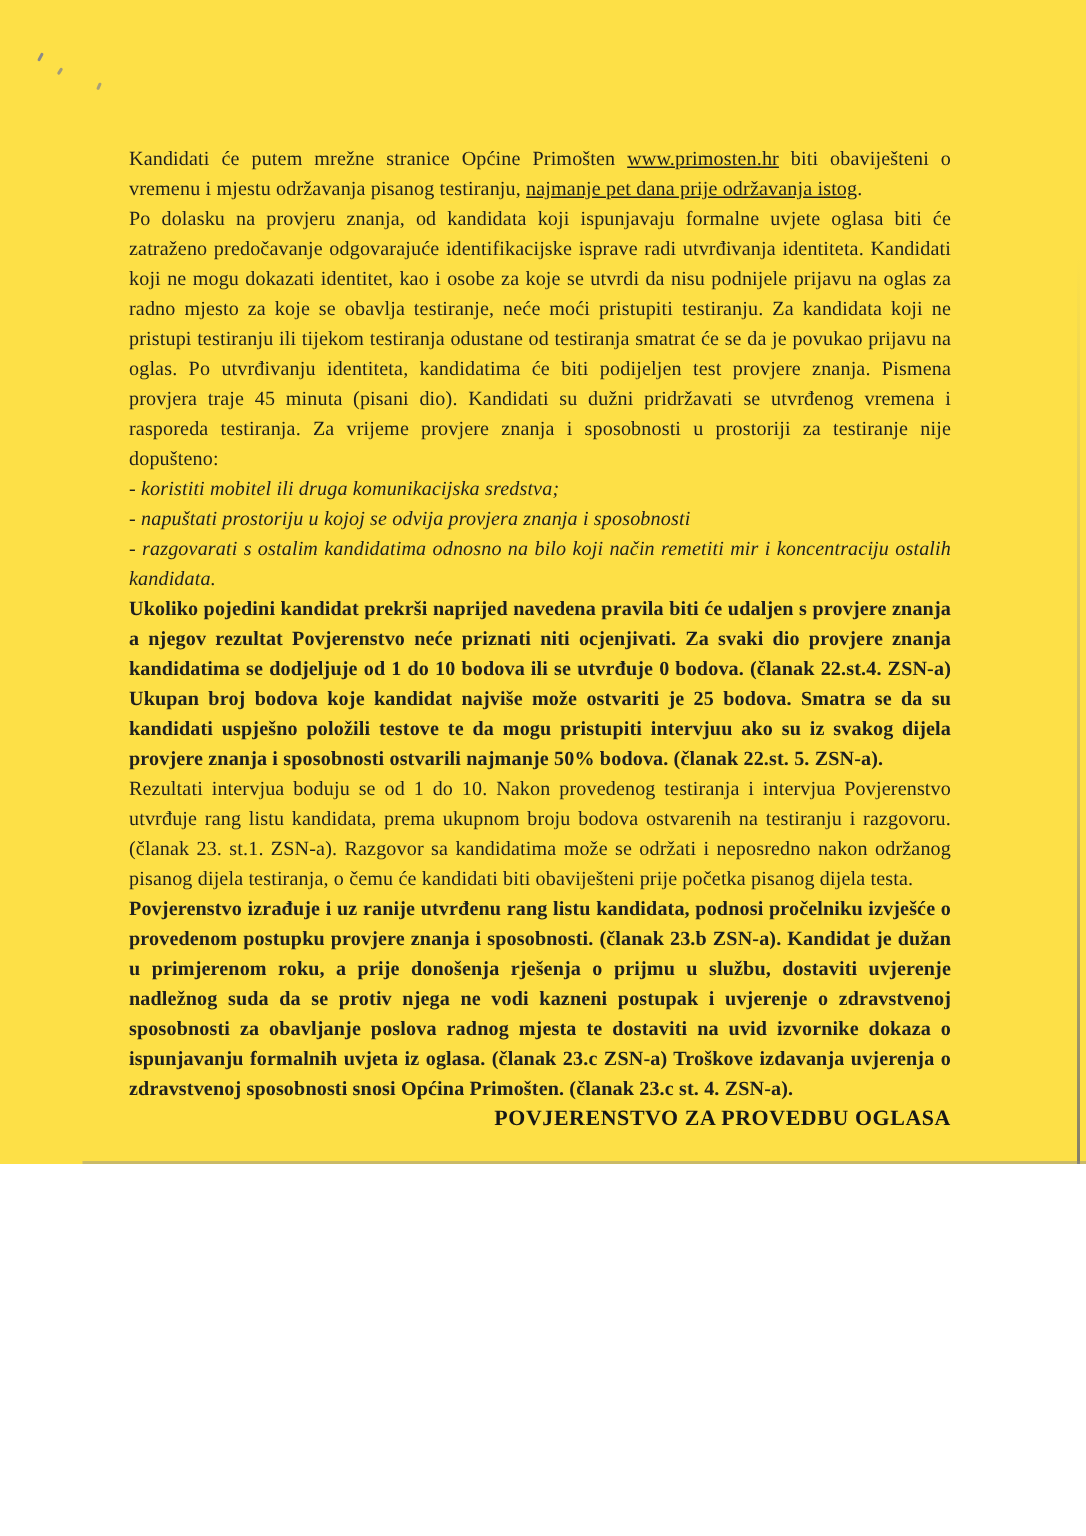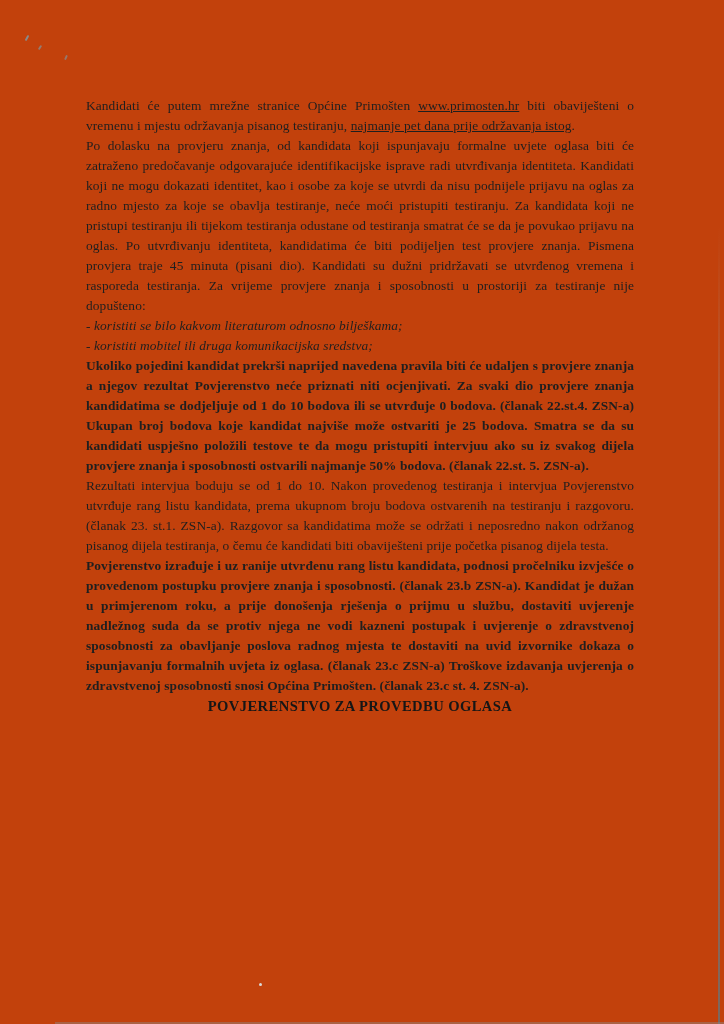--- a/index.html
+++ b/index.html
@@ -3,22 +3,22 @@
 <meta charset="utf-8">
 <style>
   html, body {
     margin: 0;
     padding: 0;
     background: #ffffff;
   }
   .page {
     position: relative;
     width: 724px;
-    height: 1024px;
-    background: #c2410c;
+    height: 776px;
+    background: #fde047;
     overflow: hidden;
     font-family: "Liberation Serif", "DejaVu Serif", serif;
     color: #1f1f1f;
   }
   .content {
     position: absolute;
     left: 86px;
     top: 96px;
     width: 548px;
     font-size: 13.4px;
@@ -26,21 +26,21 @@
     text-align: justify;
     letter-spacing: 0.1px;
   }
   .content p { margin: 0; }
   .gap-before { margin-top: 14px; font-weight: bold; }
   .rules div { text-align: justify; }
   .rules { font-style: italic; }
   .underlined { text-decoration: underline; }
   .signature {
     margin-top: 30px;
-    text-align: center;
+    text-align: right;
     font-weight: bold;
     font-size: 14.6px;
     letter-spacing: 0.4px;
     color: #161616;
   }
   
   .pen-mark {
     position: absolute;
     background: #8a8a8a;
     border-radius: 1px;
@@ -82,22 +82,23 @@
   <span class="pen-mark m2"></span>
   <span class="pen-mark m3"></span>
 
   <div class="content">
 
     <p><span>Kandidati će putem mrežne stranice Općine Primošten </span><span class="underlined">www.primosten.hr</span><span> biti obaviješteni o vremenu i mjestu održavanja pisanog testiranju, </span><span class="underlined">najmanje pet dana prije održavanja istog</span><span>.</span></p>
 
     <p>Po dolasku na provjeru znanja, od kandidata koji ispunjavaju formalne uvjete oglasa biti će zatraženo predočavanje odgovarajuće identifikacijske isprave radi utvrđivanja identiteta. Kandidati koji ne mogu dokazati identitet, kao i osobe za koje se utvrdi da nisu podnijele prijavu na oglas za radno mjesto za koje se obavlja testiranje, neće moći pristupiti testiranju. Za kandidata koji ne pristupi testiranju ili tijekom testiranja odustane od testiranja smatrat će se da je povukao prijavu na oglas. Po utvrđivanju identiteta, kandidatima će biti podijeljen test provjere znanja. Pismena provjera traje 45 minuta (pisani dio). Kandidati su dužni pridržavati se utvrđenog vremena i rasporeda testiranja. Za vrijeme provjere znanja i sposobnosti u prostoriji za testiranje nije dopušteno:</p>
 
     <div class="rules">
-      <div>- koristiti se bilo kakvom literaturom odnosno bilješkama;</div>
       <div>- koristiti mobitel ili druga komunikacijska sredstva;</div>
+      <div>- napuštati prostoriju u kojoj se odvija provjera znanja i sposobnosti</div>
+      <div>- razgovarati s ostalim kandidatima odnosno na bilo koji način remetiti mir i koncentraciju ostalih kandidata.</div>
     </div>
 
     <p class="gap-before">Ukoliko pojedini kandidat prekrši naprijed navedena pravila biti će udaljen s provjere znanja a njegov rezultat Povjerenstvo neće priznati niti ocjenjivati. Za svaki dio provjere znanja kandidatima se dodjeljuje od 1 do 10 bodova ili se utvrđuje 0 bodova. (članak 22.st.4. ZSN-a) Ukupan broj bodova koje kandidat najviše može ostvariti je 25 bodova. Smatra se da su kandidati uspješno položili testove te da mogu pristupiti intervjuu ako su iz svakog dijela provjere znanja i sposobnosti ostvarili najmanje 50% bodova. (članak 22.st. 5. ZSN-a).</p>
 
 
     <p>Rezultati intervjua boduju se od 1 do 10. Nakon provedenog testiranja i intervjua Povjerenstvo utvrđuje rang listu kandidata, prema ukupnom broju bodova ostvarenih na testiranju i razgovoru. (članak 23. st.1. ZSN-a). Razgovor sa kandidatima može se održati i neposredno nakon održanog pisanog dijela testiranja, o čemu će kandidati biti obaviješteni prije početka pisanog dijela testa.</p>
 
     <p class="gap-before">Povjerenstvo izrađuje i uz ranije utvrđenu rang listu kandidata, podnosi pročelniku izvješće o provedenom postupku provjere znanja i sposobnosti. (članak 23.b ZSN-a). Kandidat je dužan u primjerenom roku, a prije donošenja rješenja o prijmu u službu, dostaviti uvjerenje nadležnog suda da se protiv njega ne vodi kazneni postupak i uvjerenje o zdravstvenoj sposobnosti za obavljanje poslova radnog mjesta te dostaviti na uvid izvornike dokaza o ispunjavanju formalnih uvjeta iz oglasa. (članak 23.c ZSN-a) Troškove izdavanja uvjerenja o zdravstvenoj sposobnosti snosi Općina Primošten. (članak 23.c st. 4. ZSN-a).</p>
 
     <p class="signature">POVJERENSTVO ZA PROVEDBU OGLASA</p>

